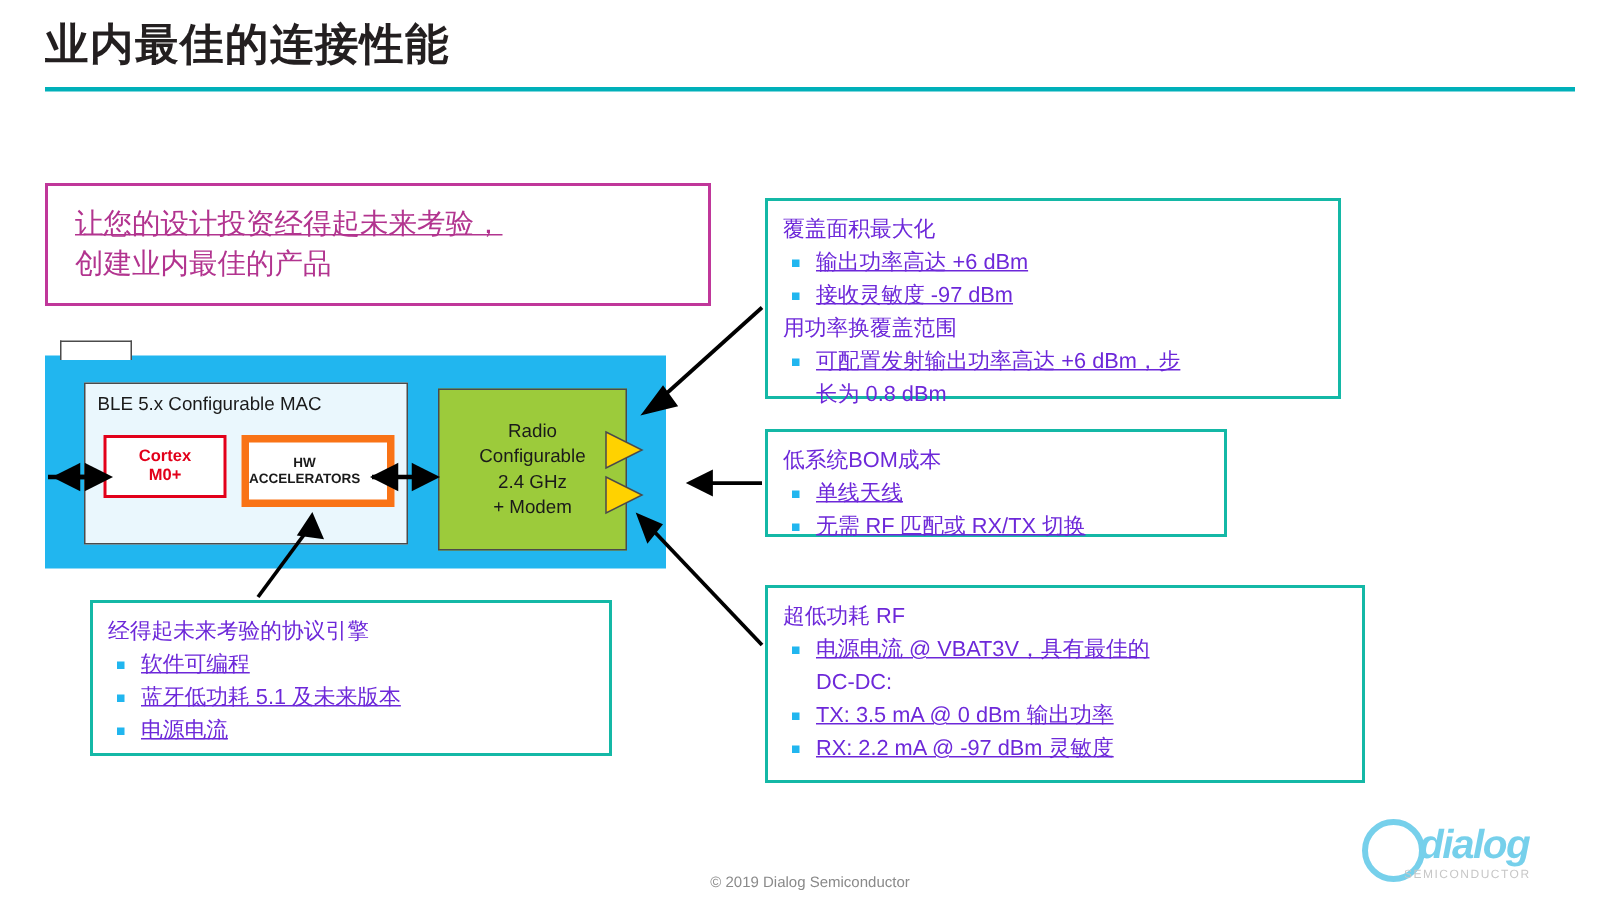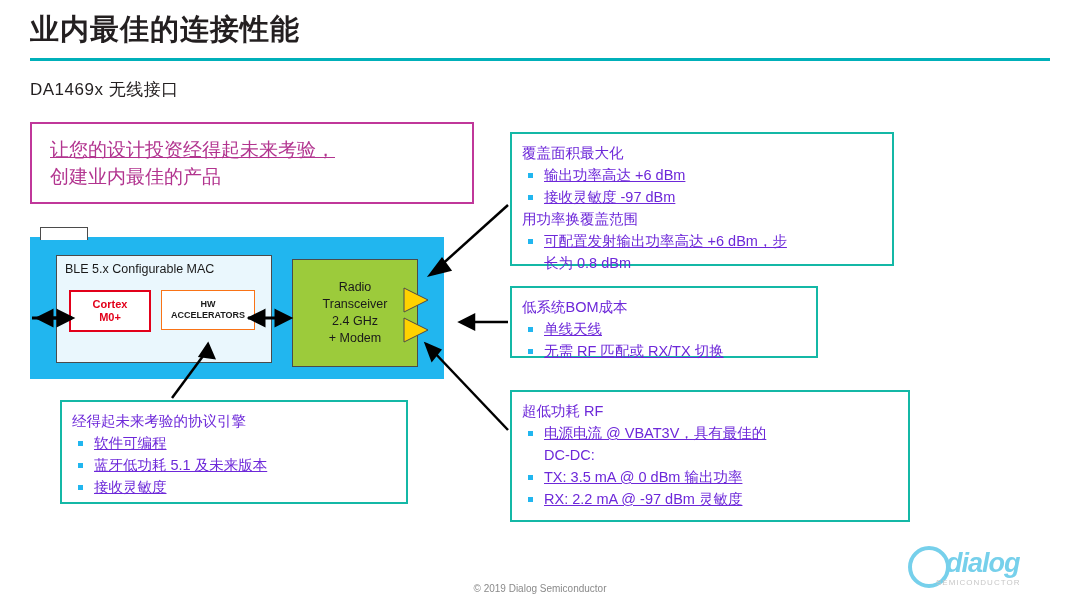--- a/index.html
+++ b/index.html
@@ -55,22 +55,22 @@
   .cortex{
     position:absolute;left:12px;top:34px;width:78px;height:38px;
     background:#ffffff;border:2px solid #e2001a;
     display:flex;align-items:center;justify-content:center;
   }
   .cortex span{
     color:#e2001a;font-size:11px;font-weight:bold;line-height:13px;text-align:center;
   }
   .hw-acc{
     position:absolute;left:104px;top:34px;width:92px;height:38px;
-    background:#ffffff;border:1px solid #f97316;
-    display:flex;align-items:center;justify-content:center;
+    background:#ffffff;border:5px solid #f97316;
+    display:flex;align-items:center;justify-content:flex-start;
   }
   .hw-acc span{
     color:#1a1a1a;font-size:9px;font-weight:bold;line-height:11px;text-align:center;
   }
   .radio-box{
     position:absolute;left:262px;top:22px;width:124px;height:106px;
     background:#9ccb3b;border:1px solid #4b4b4b;
     display:flex;align-items:center;justify-content:center;
   }
   .radio-box span{
@@ -128,21 +128,20 @@
     border:4px solid #5fc8e8;border-radius:50%;
   }
 </style>
 </head>
 <body>
 
 <div class="slide">
 
   <div class="title">业内最佳的连接性能</div>
   <div class="title-rule"></div>
-  <div class="subtitle">DA1469x 无线接口</div>
 
   <div class="pink-box">
     <div class="line l1">让您的设计投资经得起未来考验，</div>
     <div class="line">创建业内最佳的产品</div>
   </div>
 
   <div class="blue-block">
     <div class="tab"></div>
     <div class="mac-box">
       <div class="mac-label">BLE 5.x Configurable MAC</div>
@@ -155,21 +154,21 @@
       <div class="hw-acc">
         <span>
           <span>HW</span><br>
           <span>ACCELERATORS</span>
         </span>
       </div>
     </div>
     <div class="radio-box">
       <span>
         <span>Radio</span><br>
-        <span>Transceiver</span><br>
+        <span>Configurable</span><br>
         <span>2.4 GHz</span><br>
         <span>+ Modem</span>
       </span>
     </div>
   </div>
 
   <div class="box" id="box-coverage">
     <div class="head">覆盖面积最大化</div>
     <ul>
       <li>输出功率高达 +6 dBm</li>
@@ -200,21 +199,21 @@
       <li>TX: 3.5 mA @ 0 dBm 输出功率</li>
       <li>RX: 2.2 mA @ -97 dBm 灵敏度</li>
     </ul>
   </div>
 
   <div class="box" id="box-proto">
     <div class="head">经得起未来考验的协议引擎</div>
     <ul>
       <li>软件可编程</li>
       <li>蓝牙低功耗 5.1 及未来版本</li>
-      <li>接收灵敏度</li>
+      <li>电源电流</li>
     </ul>
   </div>
 
   <svg class="overlay">
 
     <g stroke="#000" stroke-width="3" fill="#000">
       <line x1="32" y1="318" x2="58" y2="318"></line>
       <polygon points="58,311 72,318 58,325"></polygon>
       <line x1="72" y1="318" x2="52" y2="318"></line>
       <polygon points="52,311 38,318 52,325"></polygon>

